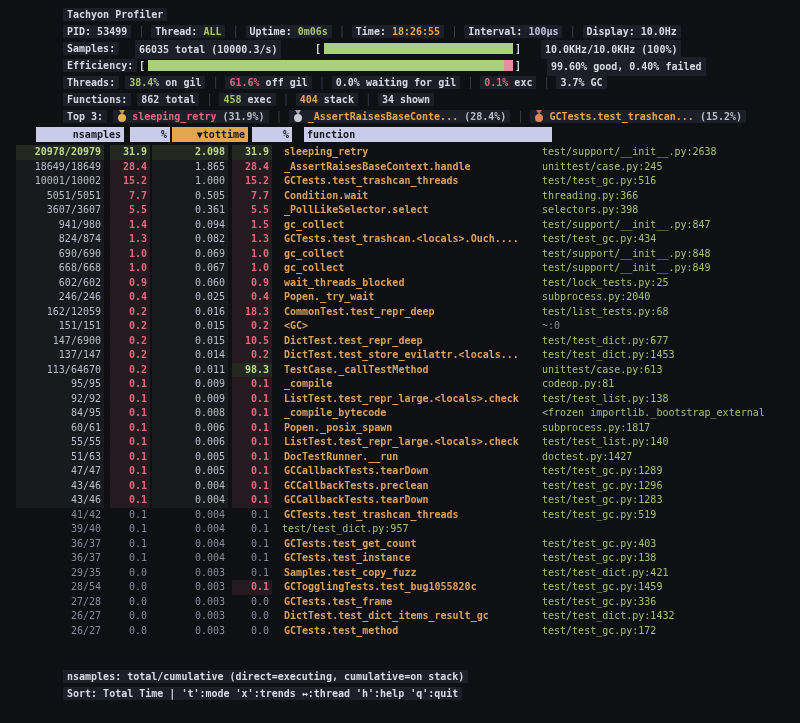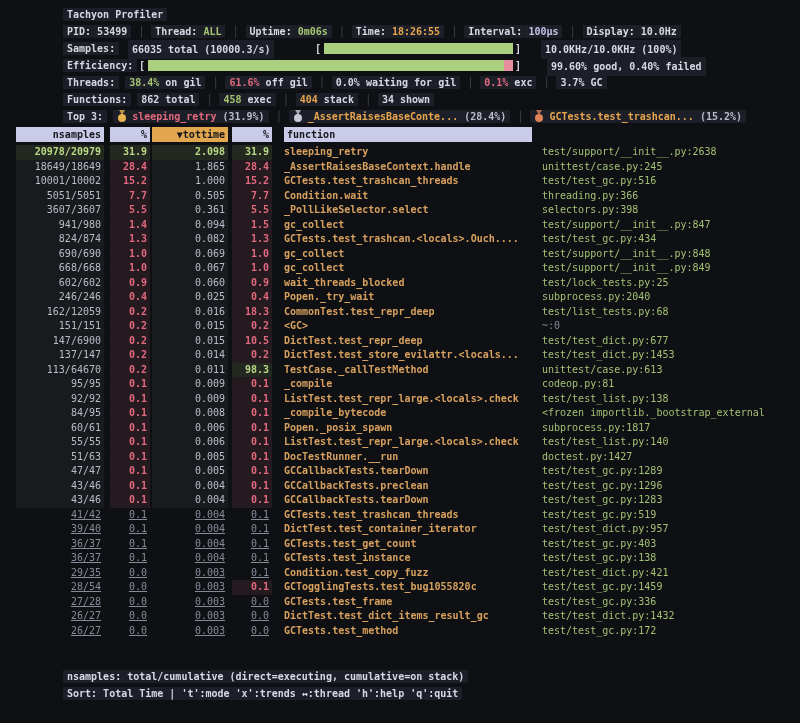--- a/index.html
+++ b/index.html
@@ -31,58 +31,58 @@
   
   .medal{display:inline-block;width:9px;height:12px;position:relative;margin:0 5px 0 1px;vertical-align:-2px;}
   .medal::before{content:"";position:absolute;top:0;left:1px;width:0;height:0;
     border-left:3.5px solid transparent;border-right:3.5px solid transparent;
     border-top:5px solid currentColor;opacity:.8;}
   .medal::after{content:"";position:absolute;bottom:0;left:0;width:8px;height:8px;border-radius:50%;background:currentColor;}
   .m1{color:var(--medal-gold);} .m2{color:var(--medal-silver);} .m3{color:var(--medal-bronze);}
   
   .table{margin-top:2px;}
   .thead,.trow{display:grid;grid-template-columns:88px 46px 78px 44px 260px 1fr;}
-  .thead{height:16px;line-height:15px;margin-bottom:2px;}
+  .thead{height:16px;line-height:15px;margin-bottom:2px;margin-left:20px;}
   .trow{height:14.5px;line-height:14.5px;white-space:nowrap;}
   .th{overflow:hidden;}
   .th.ar{text-align:right;}
   .hspan{display:inline-block;background:var(--header-bg);color:var(--header-fg);
          font-weight:700;text-align:right;padding:0 3px;}
   .hspan.sorted{background:var(--sort-bg);}
   .hspan.w-fn{text-align:left;}
   .hspan.w-fl{width:auto;text-align:left;padding:0 4px;}
   .td{overflow:hidden;}
   .td.ar{text-align:right;}
   .pad{display:inline-block;text-align:right;padding:0 3px;border-radius:1px;}
   .w-ns{width:88px;} .w-p{width:40px;} .w-tt{width:76px;padding-left:21px;} .w-fn{width:272px;}
   .fn{padding-left:12px;font-weight:700;}
   .fl{padding-left:10px;font-weight:400;}
   .c-fn{color:var(--orange);}
   .f-g{color:var(--file-green);} .f-d{color:var(--dim);}
   .c-g{color:var(--green-bright);font-weight:700;background:rgba(166,196,114,.14);}
   .c-r{color:var(--red);font-weight:700;background:rgba(226,105,126,.11);}
   .c-w{color:var(--mid);font-weight:400;background:rgba(205,210,225,.055);}
-  .c-d{color:var(--dim);font-weight:400;text-decoration:underline;}
+  .c-d{color:var(--dim);font-weight:400;}
   .footer{margin-top:30px;}
   .footer .line{height:17px;}
 </style>
 </head>
 <body>
 
 <div class="screen">
 
   <div class="line">
     <span class="block">Tachyon Profiler</span>
   </div>
 
   <div class="line"><span class="block"><span class="lbl">PID: </span><span class="val v-fg">53499</span></span><span class="sep">│</span><span class="block"><span class="lbl">Thread: </span><span class="val v-green">ALL</span></span><span class="sep">│</span><span class="block"><span class="lbl">Uptime: </span><span class="val v-green">0m06s</span></span><span class="sep">│</span><span class="block"><span class="lbl">Time: </span><span class="val v-orange">18:26:55</span></span><span class="sep">│</span><span class="block"><span class="lbl">Interval: </span><span class="val v-lav">100µs</span></span><span class="sep">│</span><span class="block"><span class="lbl">Display: </span><span class="val v-fg">10.0Hz</span></span></div>
 
   <div class="line">
     <span class="block">Samples:</span>
-    <span class="abs block" style="left:65px">66035 total (10000.3/s)</span>
+    <span class="abs block" style="left:72px">66035 total (10000.3/s)</span>
     <span class="abs bracket" style="left:252px">[</span>
     <span class="bar" style="left:261px;width:189px">
       <span class="fill-good" style="width: 100%;"></span>
     </span>
     <span class="abs bracket" style="left:452px">]</span>
     <span class="abs block" style="left:478px">10.0KHz/10.0KHz (100%)</span>
   </div>
 
   <div class="line">
     <span class="block">Efficiency:</span>
@@ -314,21 +314,20 @@
           <div class="td ar"><span class="pad w-tt c-d">0.004</span></div>
           <div class="td ar"><span class="pad w-p c-d">0.1</span></div>
           <div class="td fn c-fn">GCTests.test_trashcan_threads</div>
           <div class="td fl f-g">test/test_gc.py:519</div>
         </div>
         <div class="trow">
           <div class="td ar"><span class="pad w-ns c-d">39/40</span></div>
           <div class="td ar"><span class="pad w-p c-d">0.1</span></div>
           <div class="td ar"><span class="pad w-tt c-d">0.004</span></div>
           <div class="td ar"><span class="pad w-p c-d">0.1</span></div>
-          <div class="td fn c-fn">DictTest.test_container_iterator</div>
           <div class="td fl f-g">test/test_dict.py:957</div>
         </div>
         <div class="trow">
           <div class="td ar"><span class="pad w-ns c-d">36/37</span></div>
           <div class="td ar"><span class="pad w-p c-d">0.1</span></div>
           <div class="td ar"><span class="pad w-tt c-d">0.004</span></div>
           <div class="td ar"><span class="pad w-p c-d">0.1</span></div>
           <div class="td fn c-fn">GCTests.test_get_count</div>
           <div class="td fl f-g">test/test_gc.py:403</div>
         </div>
@@ -338,21 +337,21 @@
           <div class="td ar"><span class="pad w-tt c-d">0.004</span></div>
           <div class="td ar"><span class="pad w-p c-d">0.1</span></div>
           <div class="td fn c-fn">GCTests.test_instance</div>
           <div class="td fl f-g">test/test_gc.py:138</div>
         </div>
         <div class="trow">
           <div class="td ar"><span class="pad w-ns c-d">29/35</span></div>
           <div class="td ar"><span class="pad w-p c-d">0.0</span></div>
           <div class="td ar"><span class="pad w-tt c-d">0.003</span></div>
           <div class="td ar"><span class="pad w-p c-d">0.1</span></div>
-          <div class="td fn c-fn">Condition.test_copy_fuzz</div>
+          <div class="td fn c-fn">Samples.test_copy_fuzz</div>
           <div class="td fl f-g">test/test_dict.py:421</div>
         </div>
         <div class="trow">
           <div class="td ar"><span class="pad w-ns c-d">28/54</span></div>
           <div class="td ar"><span class="pad w-p c-d">0.0</span></div>
           <div class="td ar"><span class="pad w-tt c-d">0.003</span></div>
           <div class="td ar"><span class="pad w-p c-r">0.1</span></div>
           <div class="td fn c-fn">GCTogglingTests.test_bug1055820c</div>
           <div class="td fl f-g">test/test_gc.py:1459</div>
         </div>

